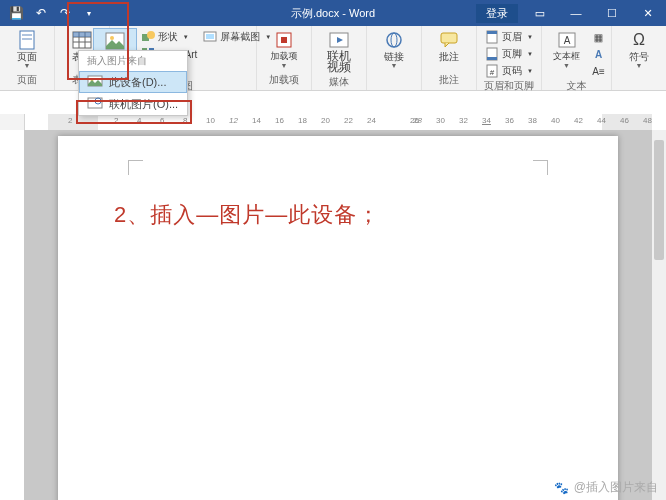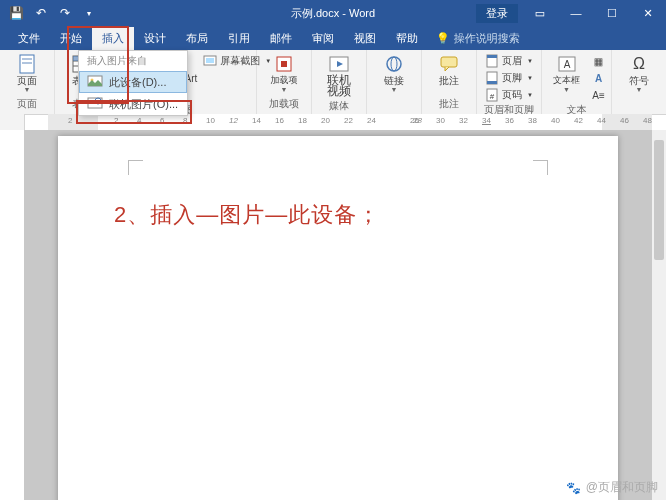--- a/index.html
+++ b/index.html
@@ -63,36 +63,20 @@
     <div class="title-center">示例.docx - Word</div>
     <div class="titlebar-right">
       <div class="login-btn">登录</div>
       <div class="win-btn">▭</div>
       <div class="win-btn">—</div>
       <div class="win-btn">☐</div>
       <div class="win-btn">✕</div>
     </div>
   </div>
 
-  <div class="tabs">
-    <div class="tab">文件</div>
-    <div class="tab">开始</div>
-    <div class="tab active">插入</div>
-    <div class="tab">设计</div>
-    <div class="tab">布局</div>
-    <div class="tab">引用</div>
-    <div class="tab">邮件</div>
-    <div class="tab">审阅</div>
-    <div class="tab">视图</div>
-    <div class="tab">帮助</div>
-    <div class="tell-me">
-      <span>💡</span>
-      <span>操作说明搜索</span>
-    </div>
-  </div>
 
   <div class="ribbon">
 
     <div class="rgroup">
       <div class="rgroup-body">
         <div class="big-btn">
           <div class="ic">
               <svg width="18" height="20">
                 <rect x="2" y="1" width="14" height="18" fill="#fff" stroke="#4a7ab5"></rect>
                 <rect x="4" y="4" width="10" height="2" fill="#b0c4de"></rect>
@@ -394,16 +378,16 @@
       <div class="annotation">2、插入—图片—此设备；</div>
     </div>
   </div>
 
   <div class="scrollbar-v">
     <div class="scroll-thumb"></div>
   </div>
 
   <div class="watermark">
     <span>🐾</span>
-    <span>@页眉和页脚</span>
+    <span>@插入图片来自</span>
   </div>
 
 </div>
 
 </body></html>

